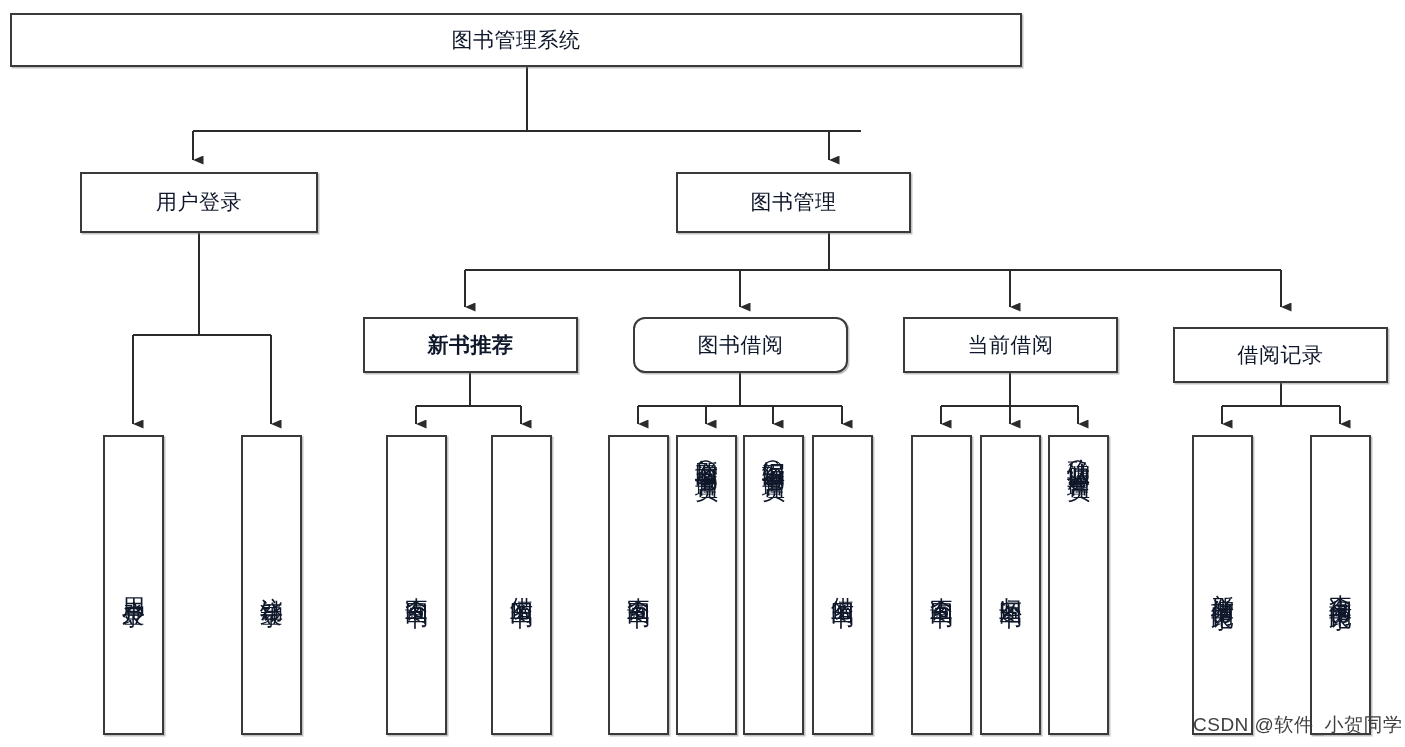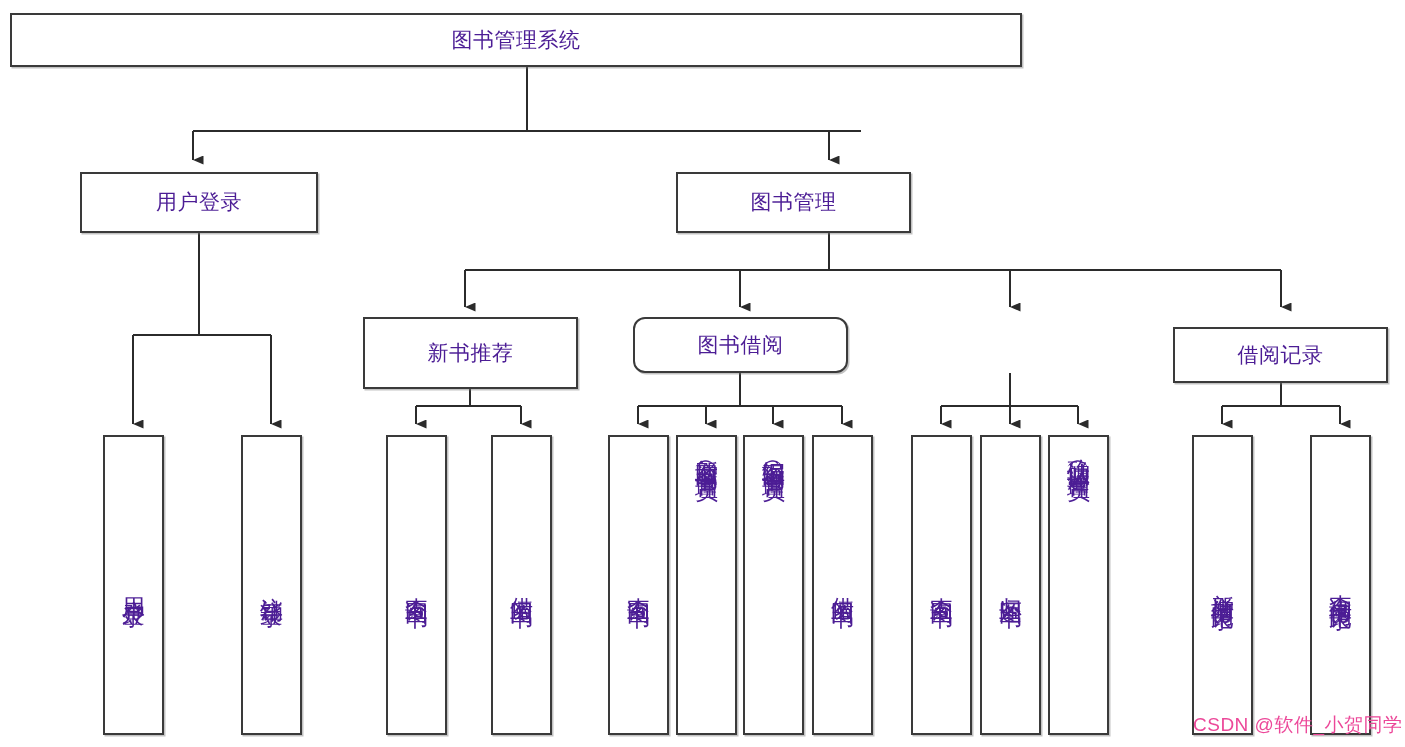--- a/index.html
+++ b/index.html
@@ -28,21 +28,21 @@
     pointer-events: none;
   }
   .node {
     position: absolute;
     box-sizing: border-box;
     border: 2px solid #3a3a3a;
     background: #ffffff;
     display: flex;
     align-items: center;
     justify-content: center;
-    color: #4c1d95;
+    color: #0f172a;
     box-shadow: 1.5px 1.5px 0 rgba(120,120,120,0.45);
   }
   .node .label {
     display: block;
     text-align: center;
     line-height: 1.18;
     letter-spacing: 0.5px;
   }
   .node.horizontal .label {
     font-size: 21px;
@@ -63,21 +63,21 @@
   }
   .node.vertical.centered {
     align-items: center;
     padding-top: 0;
   }
   #watermark {
     position: absolute;
     left: 1193px;
     top: 712px;
     font-size: 19px;
-    color: #ec4899;
+    color: #404040;
     white-space: nowrap;
     letter-spacing: 0.5px;
     font-family: "Liberation Sans", "DejaVu Sans", sans-serif;
   }
 </style>
 </head>
 <body>
 
 <div id="diagram-root">
 
@@ -137,28 +137,31 @@
   </div>
 
   <div class="node horizontal" style="left:80px; top:172px; width:238px; height:61px;">
     <span class="label">用户登录</span>
   </div>
 
   <div class="node horizontal" style="left:676px; top:172px; width:235px; height:61px;">
     <span class="label">图书管理</span>
   </div>
 
-  <div class="node horizontal" style="left:363px; top:317px; width:215px; height:72px;">
+  <div class="node horizontal" style="left:363px; top:317px; width:215px; height:56px;font-weight:bold;">
     <span class="label">新书推荐</span>
   </div>
 
   <div class="node horizontal" style="left:633px; top:317px; width:215px; height:56px;border-radius:12px;">
     <span class="label">图书借阅</span>
   </div>
 
+  <div class="node horizontal" style="left:903px; top:317px; width:215px; height:56px;">
+    <span class="label">当前借阅</span>
+  </div>
 
   <div class="node horizontal" style="left:1173px; top:327px; width:215px; height:56px;">
     <span class="label">借阅记录</span>
   </div>
 
   <div class="node vertical centered" style="left:103px; top:435px; width:61px; height:300px;">
     <span class="label">用户登录</span>
   </div>
 
   <div class="node vertical centered" style="left:241px; top:435px; width:61px; height:300px;">

